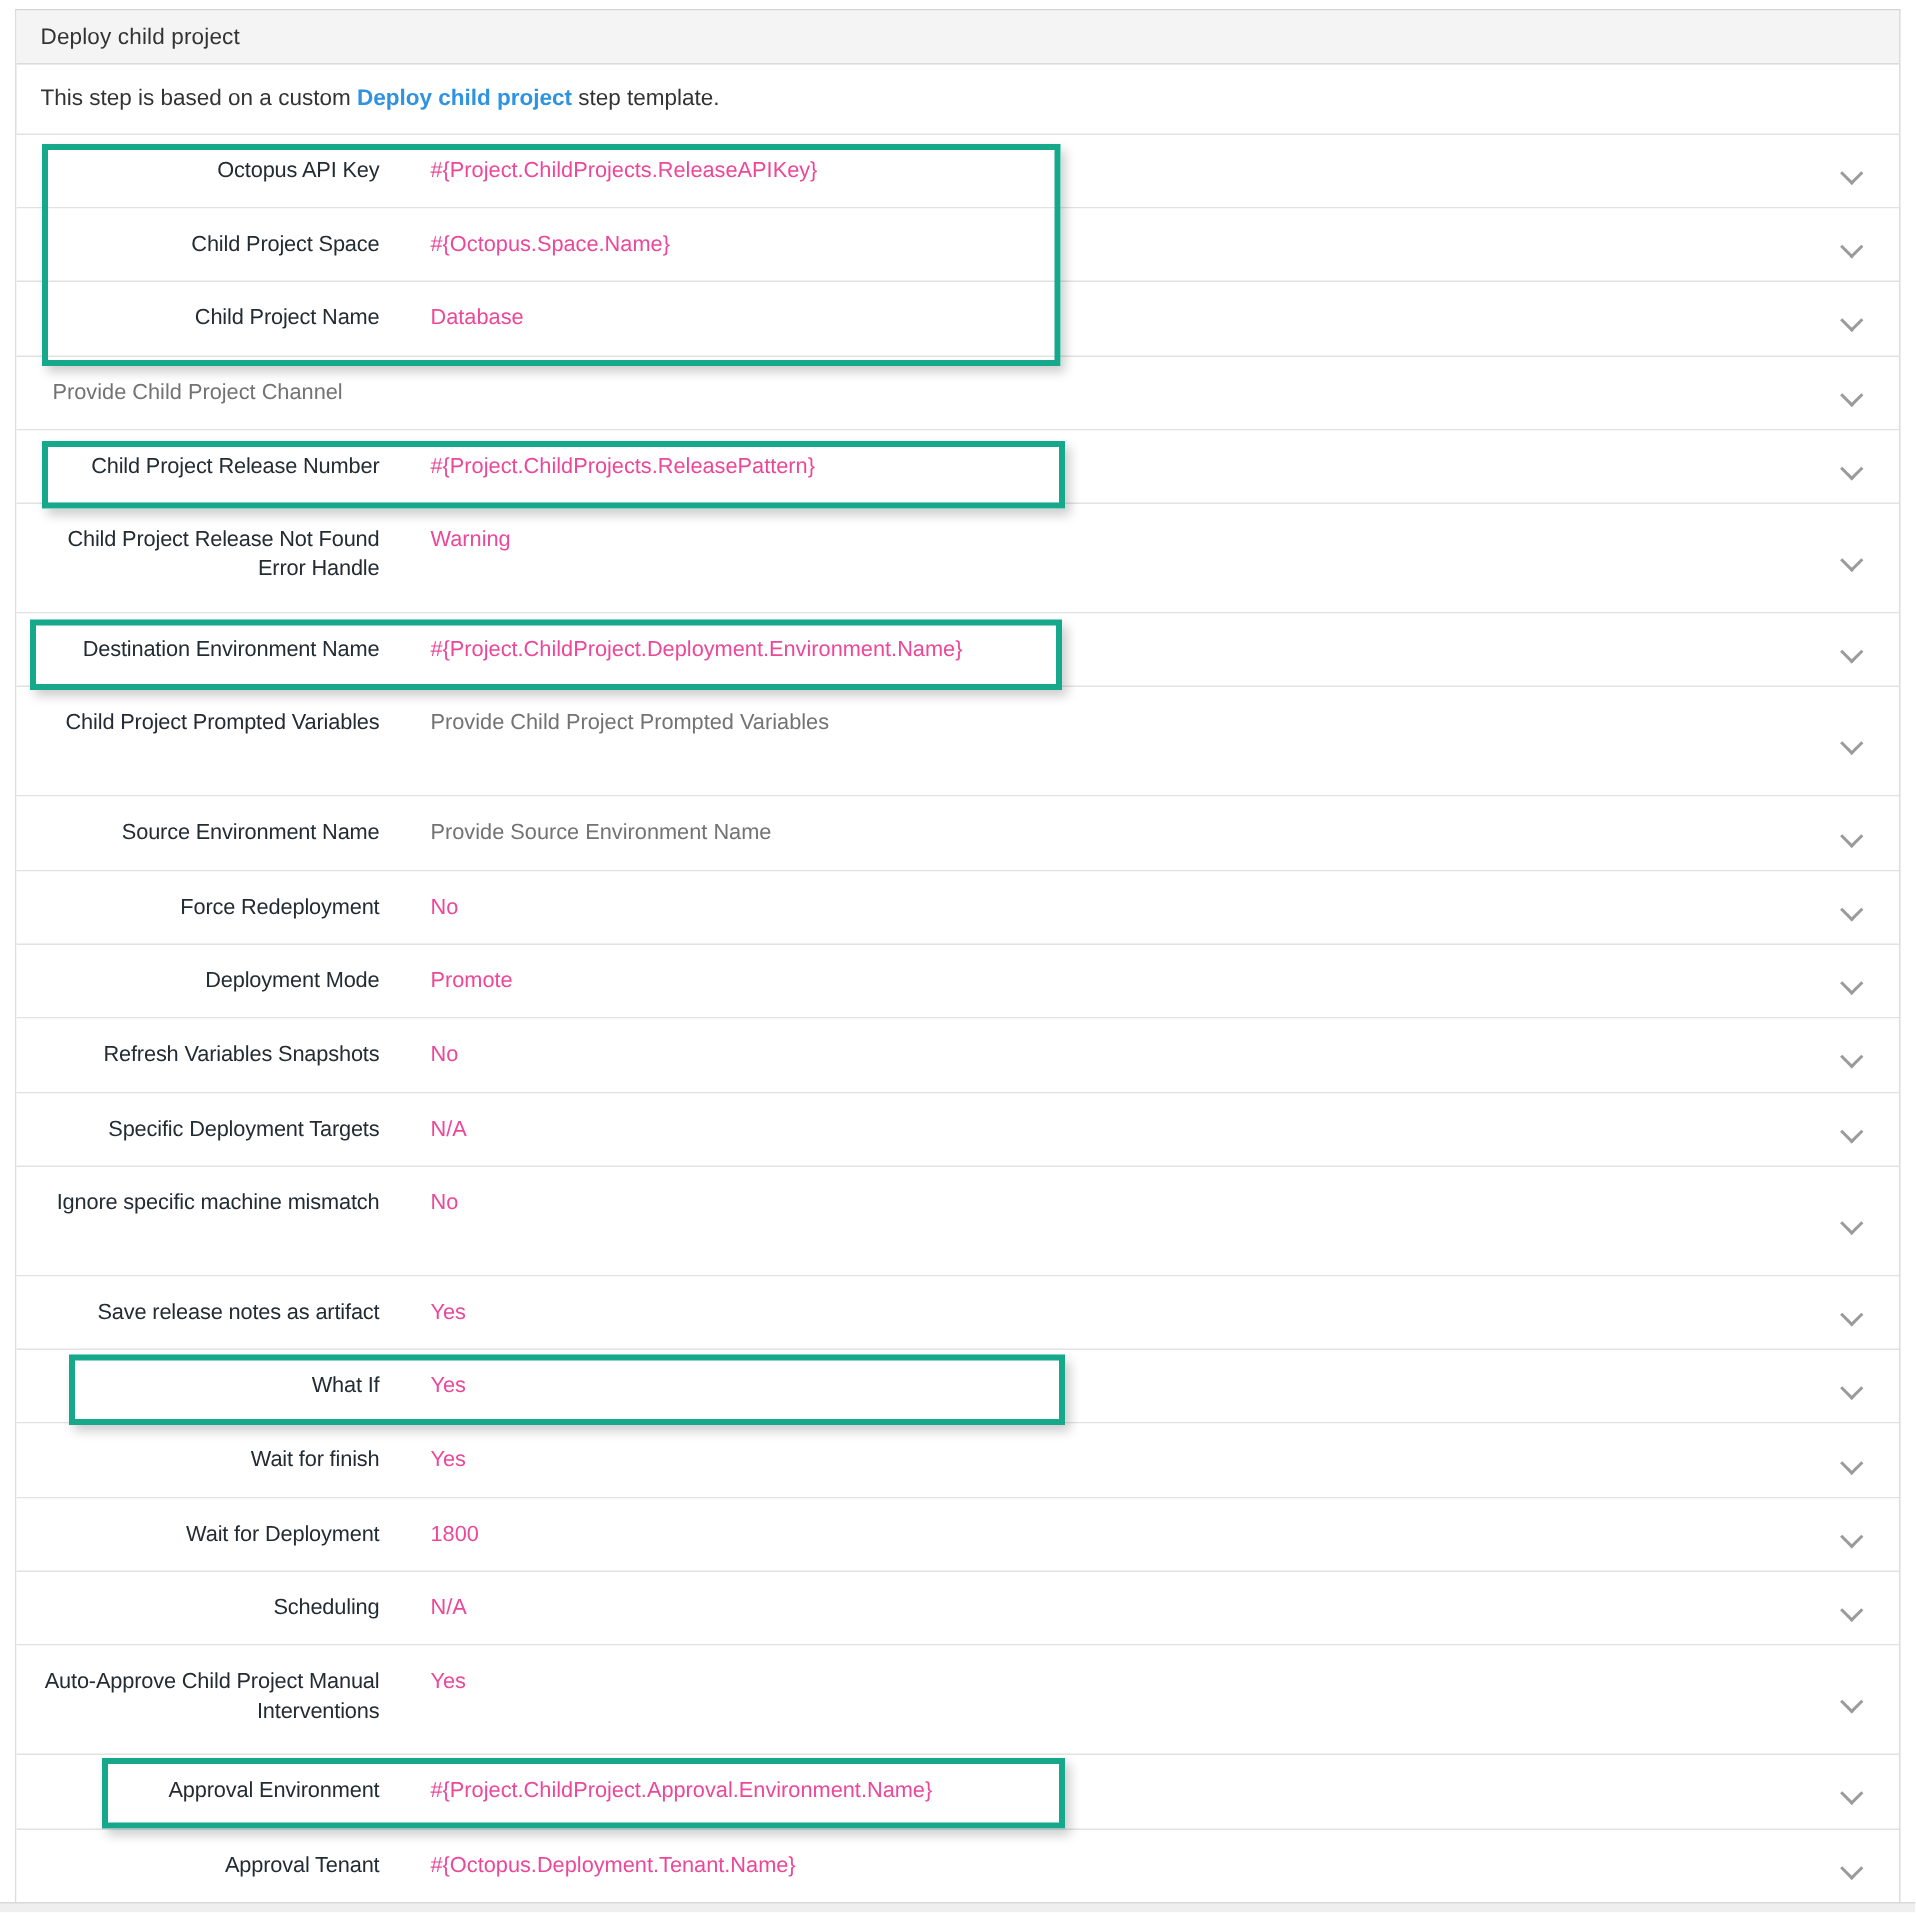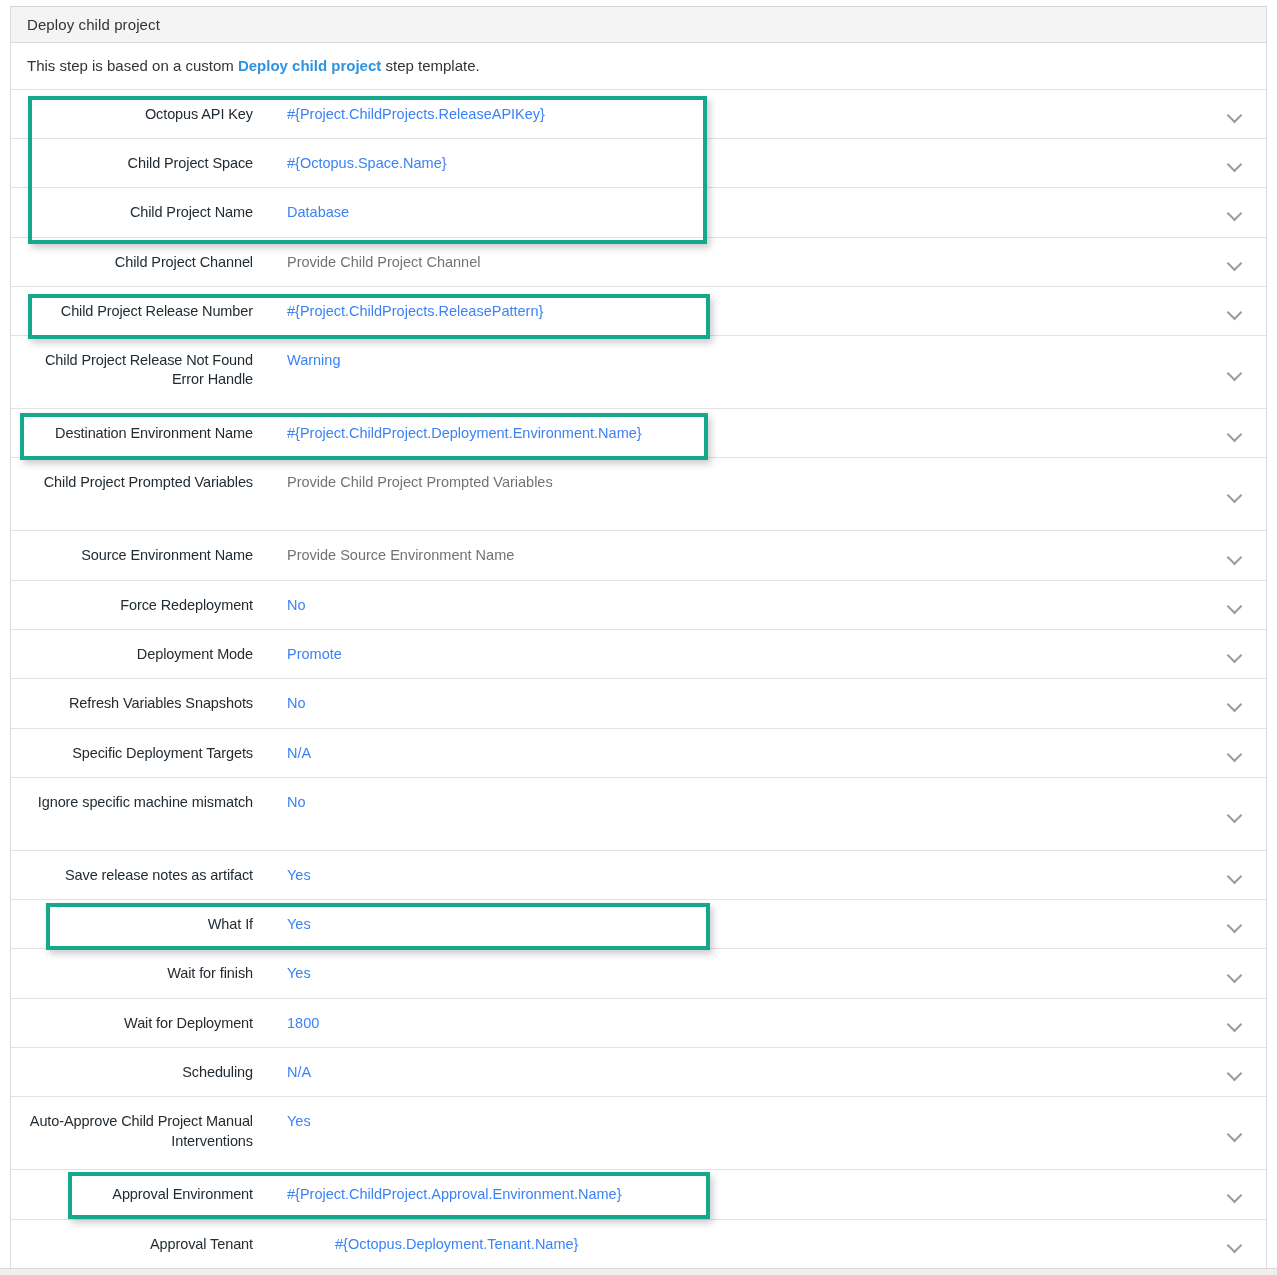--- a/index.html
+++ b/index.html
@@ -58,37 +58,37 @@
   .params { position: relative; }
 
   .prow {
     position: relative;
     display: flex;
     align-items: flex-start;
     border-bottom: 1px solid #e2e2e2;
     min-height: 49px;
     background: #ffffff;
   }
-  .prow:last-child { border-bottom: 5px solid #701a75; gap: 48px; }
+  .prow:last-child { border-bottom: 5px solid #701a75; }
 
   .prow-label {
     width: 252px;
     flex: 0 0 252px;
     text-align: right;
     font-weight: normal;
     font-size: 14.5px;
     color: #232c33;
     padding: 15px 10px 14px 8px;
     line-height: 1.33;
     letter-spacing: -0.1px;
   }
   .prow-value {
     flex: 1 1 auto;
     font-size: 14.5px;
-    color: #3b82f6;
+    color: #ec4899;
     padding: 15px 10px 14px 24px;
     line-height: 1.33;
     word-break: break-word;
   }
   .prow-value.placeholder { color: #737373; }
 
   .prow-chevron {
     flex: 0 0 60px;
     width: 60px;
     align-self: center;
@@ -167,21 +167,20 @@
           </div>
         </div>
         <div class="prow">
           <div class="prow-label">Child Project Name</div>
           <div class="prow-value">Database</div>
           <div class="prow-chevron">
             <span class="chev"></span>
           </div>
         </div>
         <div class="prow">
-          <div class="prow-label">Child Project Channel</div>
           <div class="prow-value placeholder">Provide Child Project Channel</div>
           <div class="prow-chevron">
             <span class="chev"></span>
           </div>
         </div>
         <div class="prow">
           <div class="prow-label">Child Project Release Number</div>
           <div class="prow-value">#{Project.ChildProjects.ReleasePattern}</div>
           <div class="prow-chevron">
             <span class="chev"></span>

